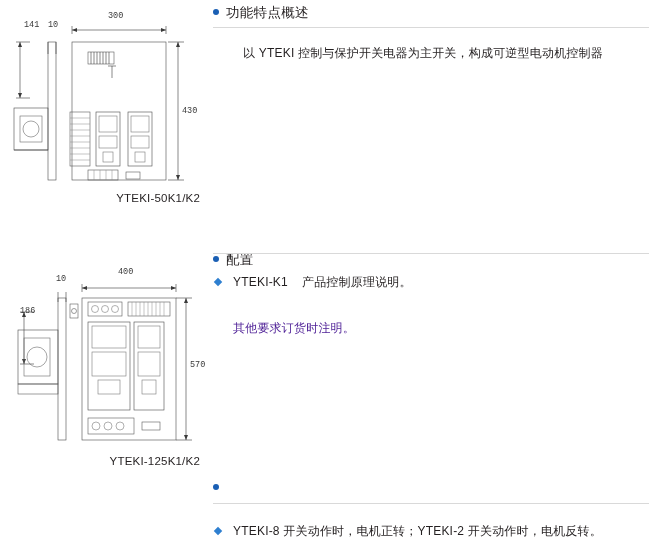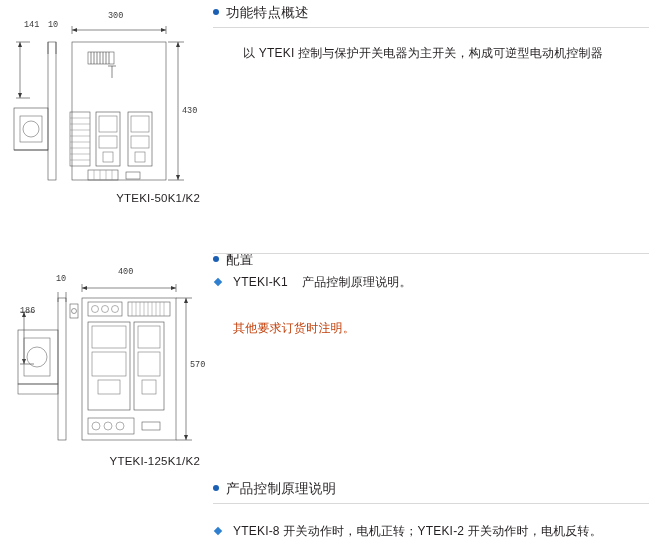--- a/index.html
+++ b/index.html
@@ -113,21 +113,21 @@
     transform: rotate(45deg);
     margin-right: 12px;
     vertical-align: 1px;
   }
   .indent-text {
     display: inline-block;
   }
   .sub-line {
     position: absolute;
     font-size: 12px;
-    color: #c2410c;
+    color: #4c1d95;
     letter-spacing: 0.2px;
   }
   .gap { display: inline-block; width: 14px; }
 </style>
 </head>
 <body>
 
 <div class="page">
 
   <div class="left-col">
@@ -316,21 +316,21 @@
     <div class="hr" style="top:253px;"></div>
 
     <div class="bullet-item" style="left:10px; top:272px;">
       <span class="diamond"></span><span class="indent-text">YTEKI-K1</span><span class="gap"></span><span>产品控制原理说明。</span>
     </div>
 
 
     <div class="sub-line" style="left:28px; top:320px;">其他要求订货时注明。</div>
 
     <div class="section-title" style="left:8px; top:480px;">
-      <span class="bullet"></span><span>产品控制原理说明</span>
+      <span class="bullet"></span>
     </div>
     <div class="hr" style="top:503px;"></div>
 
     <div class="bullet-item" style="left:10px; top:521px;">
       <span class="diamond"></span><span>YTEKI-8 开关动作时，电机正转；YTEKI-2 开关动作时，电机反转。</span>
     </div>
 
   </div>
 </div>
 

